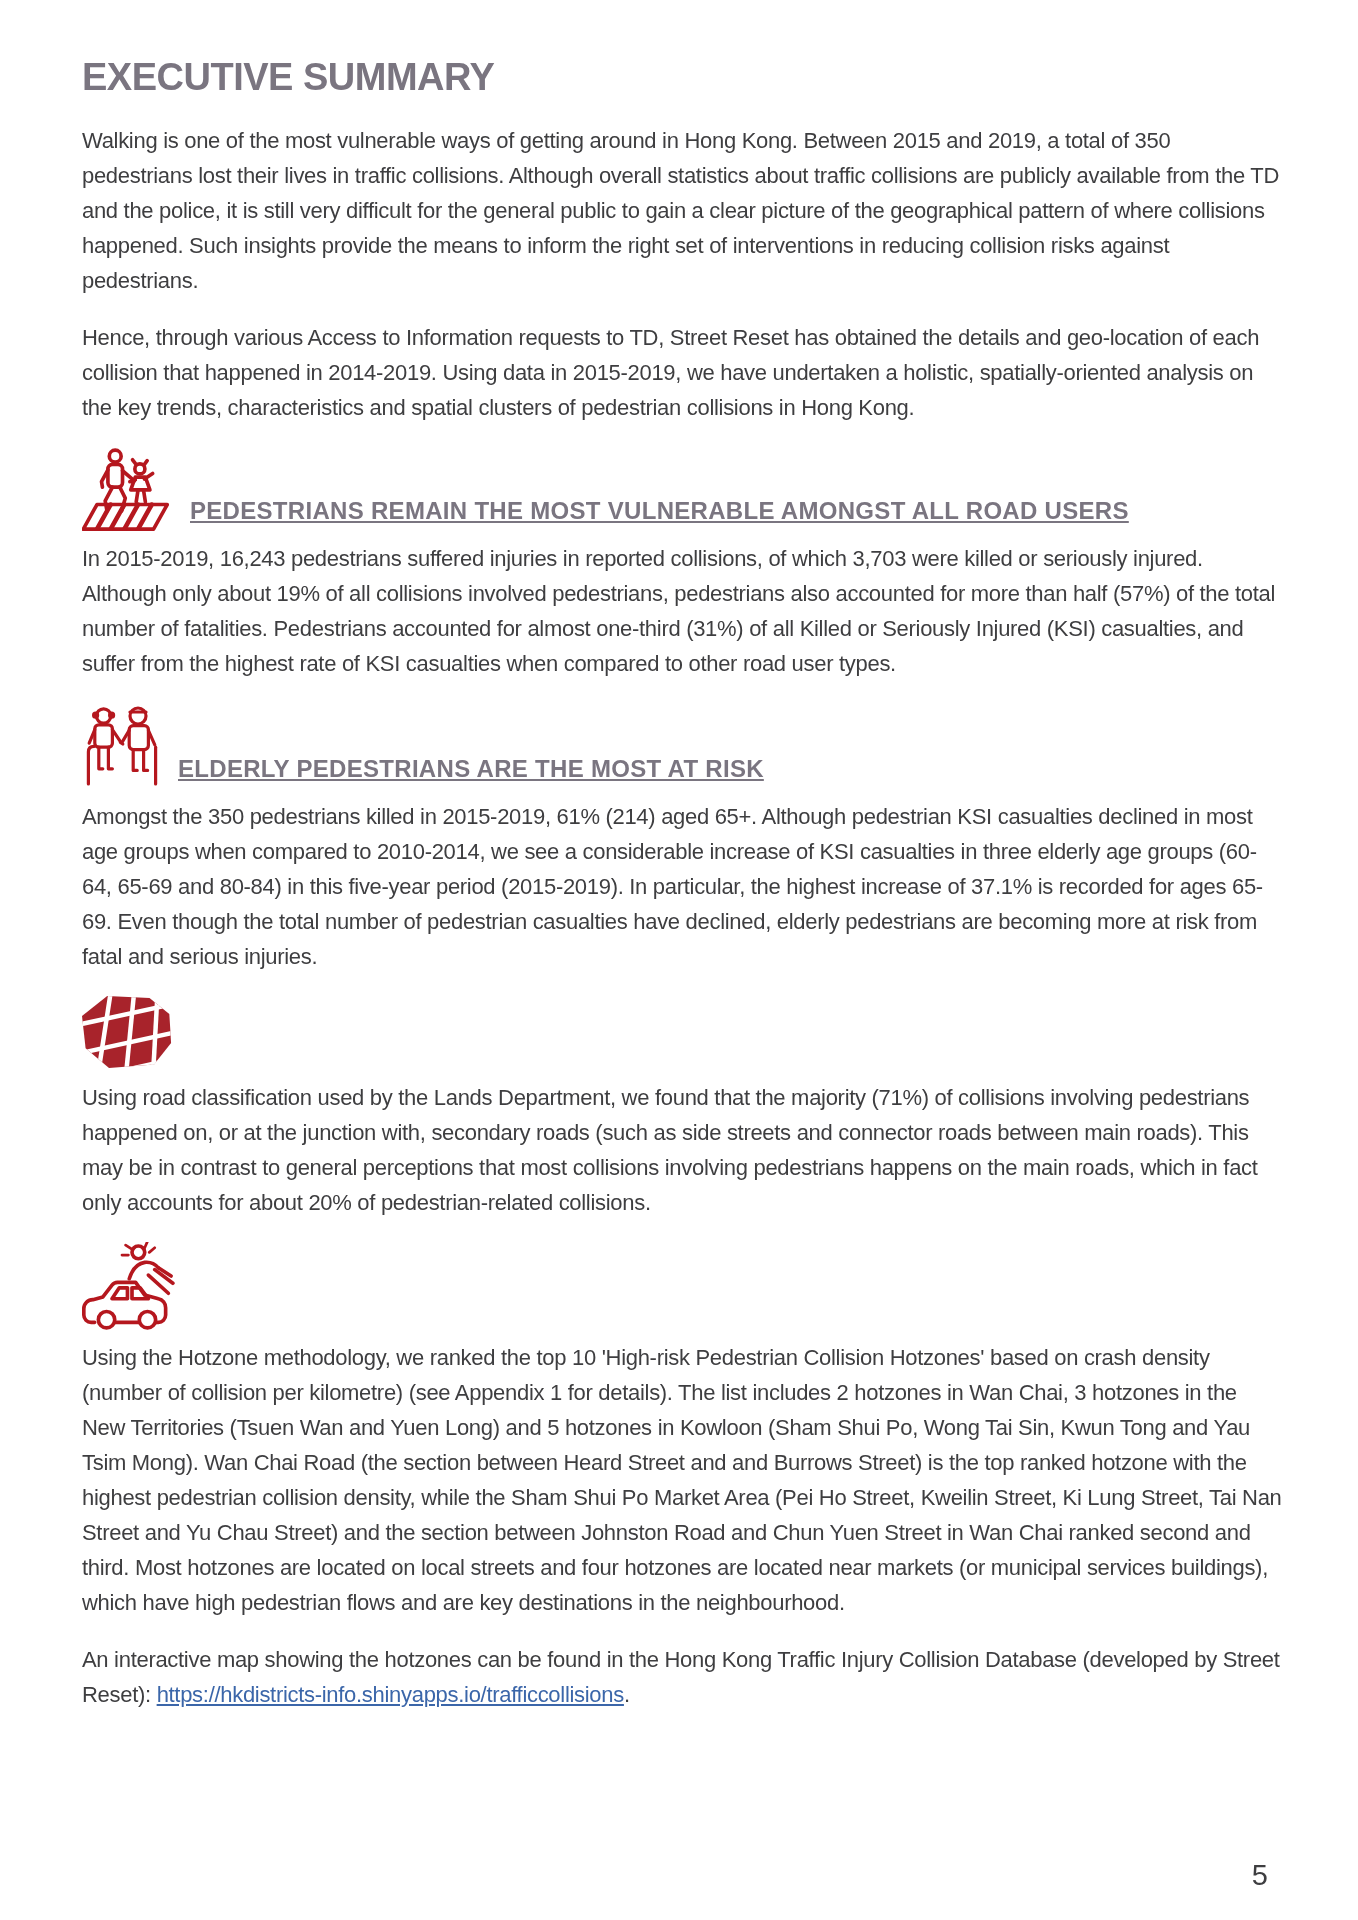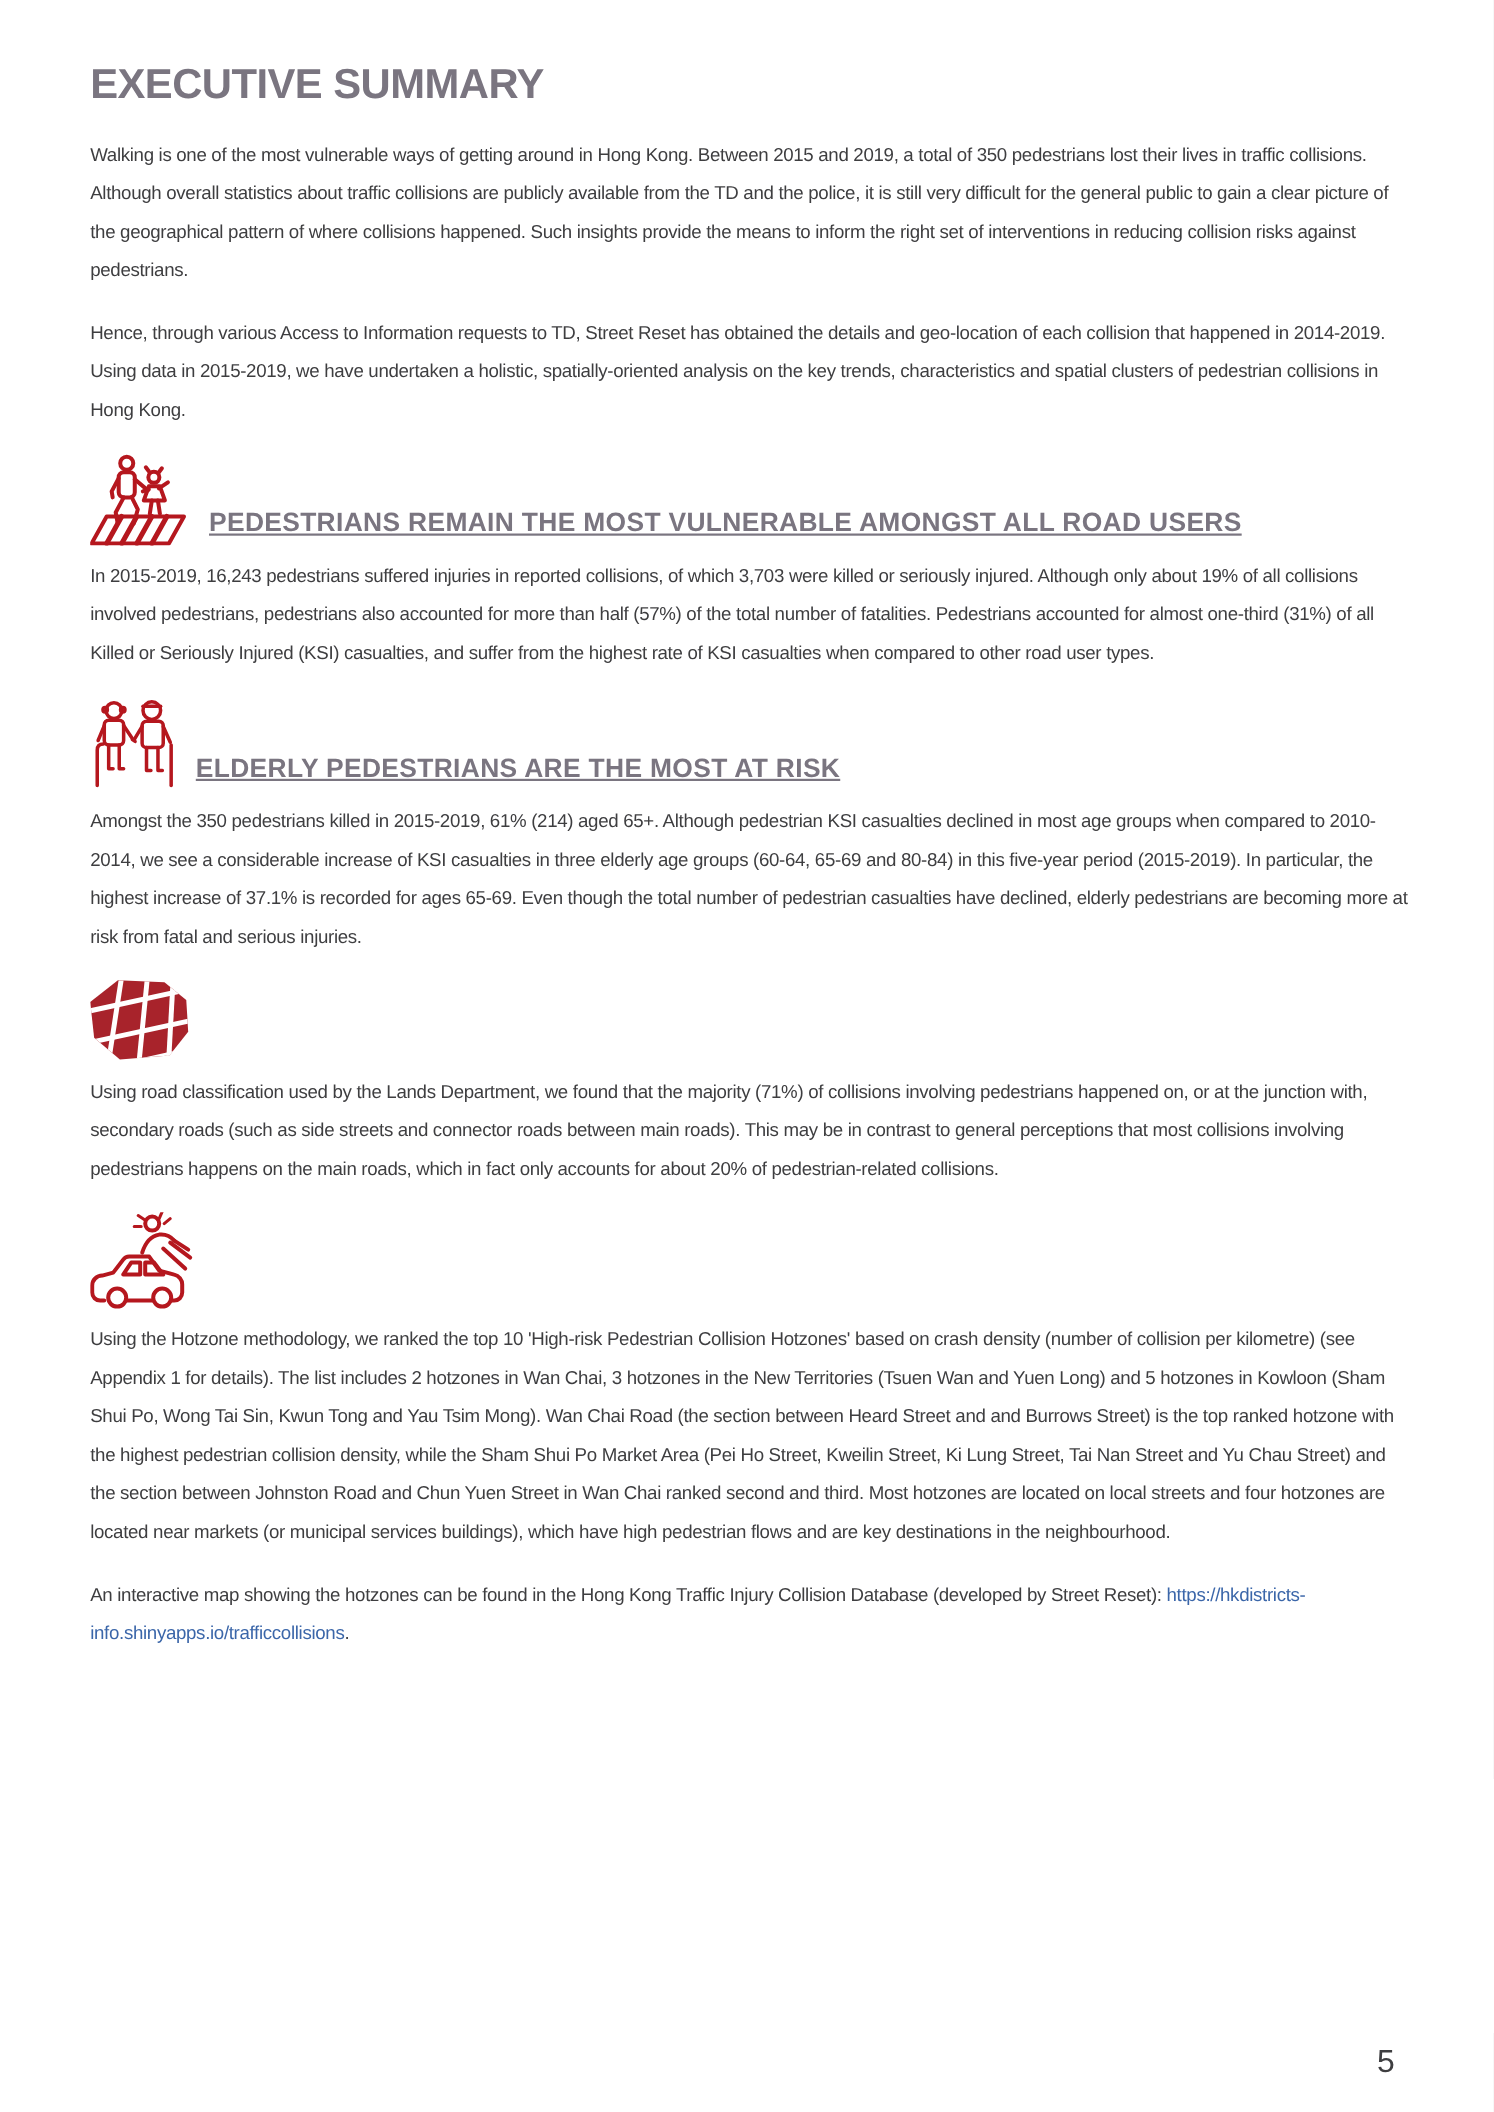--- a/index.html
+++ b/index.html
@@ -15,21 +15,21 @@
   }
   h1.page-title {
     margin:0 0 24px 0;
     font-size:38px;
     font-weight:bold;
     letter-spacing:-0.5px;
     color:var(--heading_gray,#7a7580);
   }
   p.body {
     margin:0 0 22px 0;
-    font-size:17px;
+    font-size:22px;
     line-height:35px;
     letter-spacing:-0.3px;
     color:var(--body_text,#3e3e40);
     max-width:1200px;
   }
   .section-header {
     display:flex;
     align-items:flex-end;
     gap:16px;
     margin:12px 0 10px 0;
@@ -39,20 +39,21 @@
     margin:0 0 6px 0;
     font-size:24px;
     font-weight:bold;
     letter-spacing:0.3px;
     color:var(--heading_gray,#7a7580);
     text-decoration:underline;
   }
   .closing { margin-top:40px; }
   a.db-link {
     color:var(--link_blue,#3b66a9);
+    text-decoration:underline;
     cursor:pointer;
   }
   .page-number {
     position:absolute;
     right:90px; bottom:28px;
     font-size:29px;
     color:var(--body_text,#3e3e40);
   }
   .icon svg { display:block; }
   .stroke-icon {

